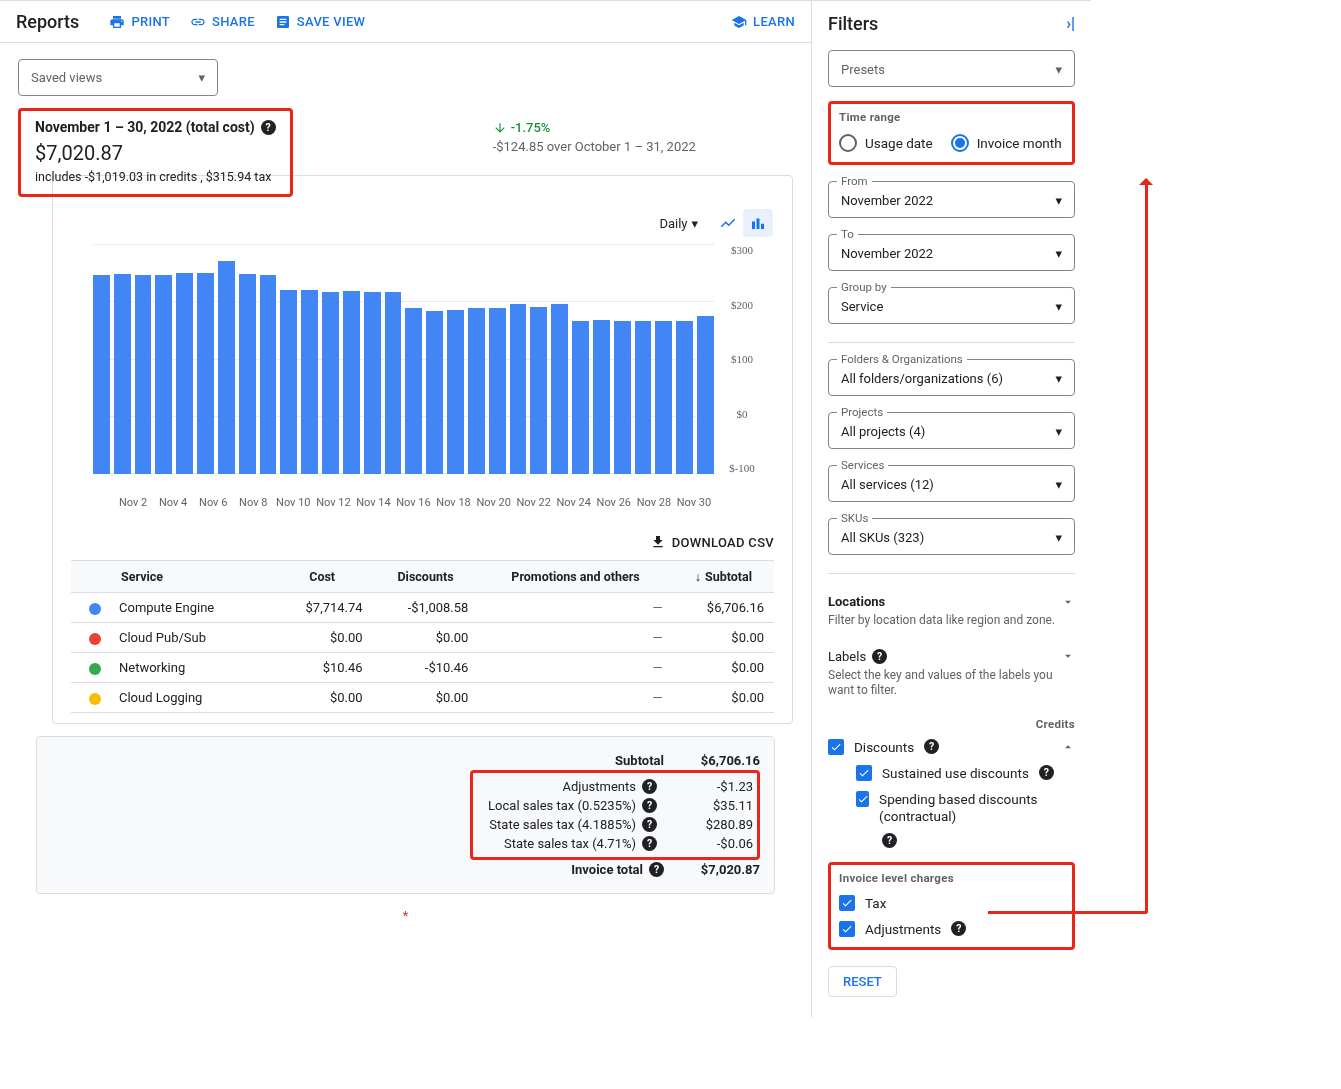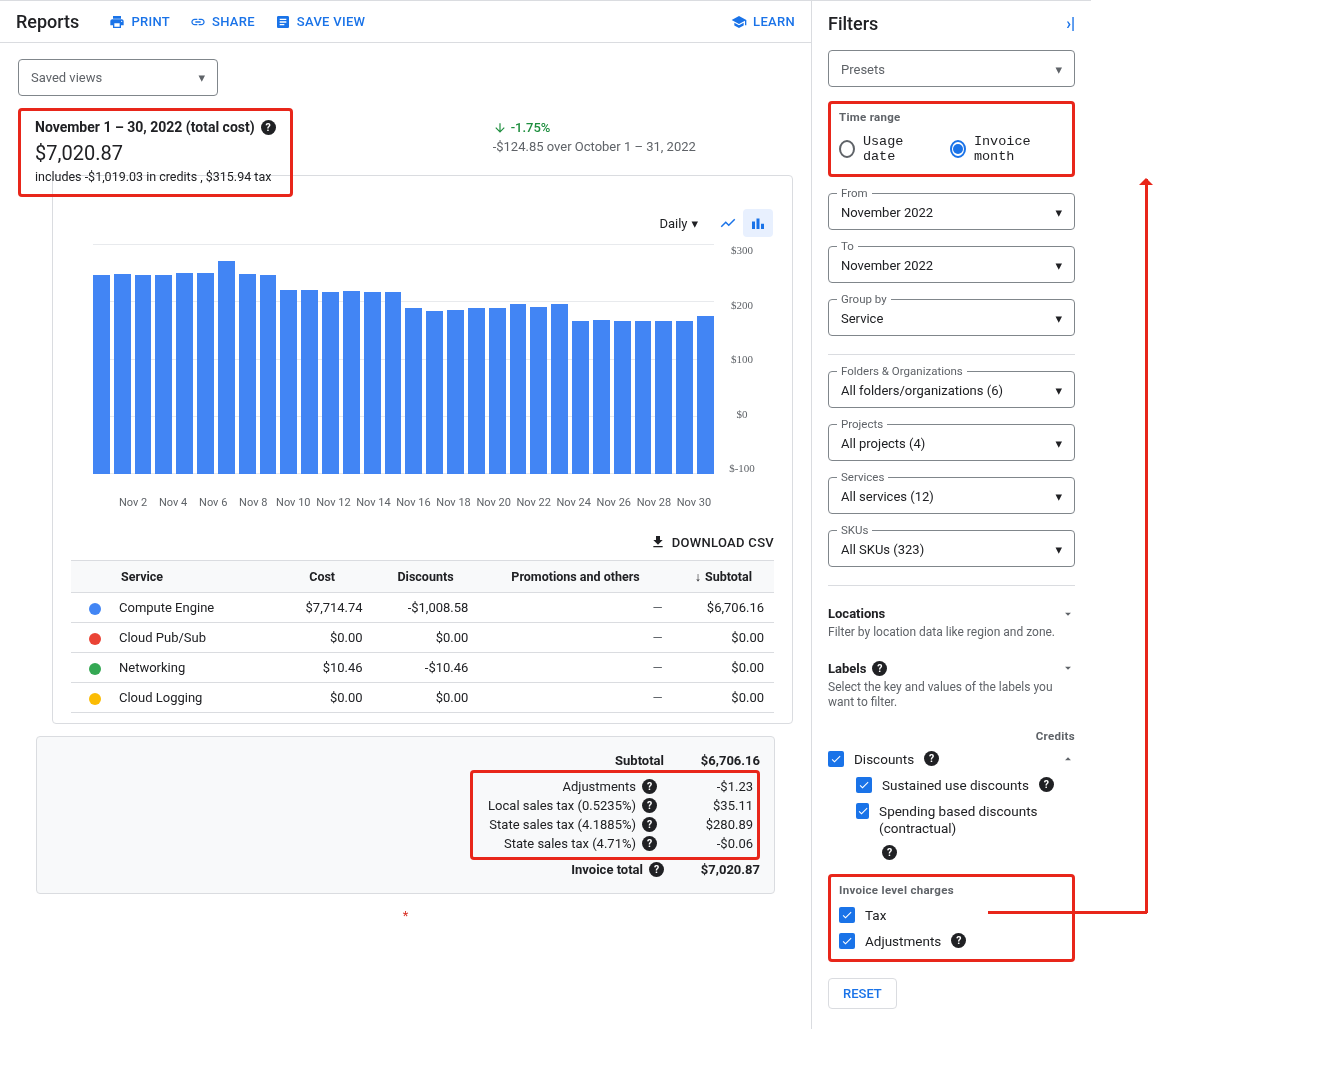--- a/index.html
+++ b/index.html
@@ -83,21 +83,21 @@
   .totrow.bold { font-weight:700;}
   .totals-callout { border:3px solid #e8261a; border-radius:4px; padding:4px;}
 
   .help { width:15px; height:15px; border-radius:50%; background:#202124; color:#fff; display:inline-flex; align-items:center; justify-content:center; font-size:10.5px; font-weight:700;}
 
   .filters-hdr { display:flex; justify-content:space-between; align-items:center; padding:12px 0 10px 0;}
   .filters-hdr h2 { font-size:18px; font-weight:500; margin:0;}
   .fselect { position:relative; border:1px solid #80868b; border-radius:4px; padding:11px 12px 9px 12px; margin-top:16px; display:flex; justify-content:space-between; align-items:center;}
   .fselect .flabel { position:absolute; top:-8px; left:8px; background:#fff; padding:0 4px; font-size:11.5px; color:#5f6368;}
   .section-title { font-size:11.5px; font-weight:700; color:#5f6368; letter-spacing:.3px; margin-top:18px;}
-  .radio-row { display:flex; gap:18px; margin-top:10px;font-family:Liberation Mono, monospace;}
+  .radio-row { display:flex; gap:18px; margin-top:10px;}
   .radio-item { display:flex; align-items:center; gap:8px; font-size:13.5px;}
   .radio { width:18px; height:18px; border:2px solid #5f6368; border-radius:50%; display:inline-flex; align-items:center; justify-content:center;}
   .radio.checked { border-color:#1a73e8;}
   .radio.checked::after { content:''; width:10px; height:10px; background:#1a73e8; border-radius:50%;}
   .time-callout { border:3px solid #e8261a; border-radius:4px; padding:6px 8px 10px 8px; margin-top:14px;}
   .arrow-line {
     position: absolute;
     width: 3px;
     background: #e8261a;
     z-index: 50;
@@ -443,21 +443,21 @@
     <div class="expand-row">
       <span style="font-weight:700;font-size:13px;">Locations</span>
       <svg width="14" height="14" viewBox="0 0 24 24" fill="#5f6368">
           <path d="M7 10l5 5 5-5z"></path>
         </svg>
     </div>
     <div class="expand-sub">Filter by location data like region and zone.</div>
 
     <div class="expand-row">
       <span style="display:flex;align-items:center;gap:6px;">
-        <span style="font-weight:700;font-size:13px;">Labels</span>
+        <span style="font-weight:400;font-size:13px;">Labels</span>
         <span class="help">?</span>
       </span>
       <svg width="14" height="14" viewBox="0 0 24 24" fill="#5f6368">
           <path d="M7 10l5 5 5-5z"></path>
         </svg>
     </div>
     <div class="expand-sub">Select the key and values of the labels you want to filter.</div>
 
     <div class="section-title" style="margin-top:18px;text-align:right;">Credits</div>
     <div class="expand-row" style="margin-top:8px;">

